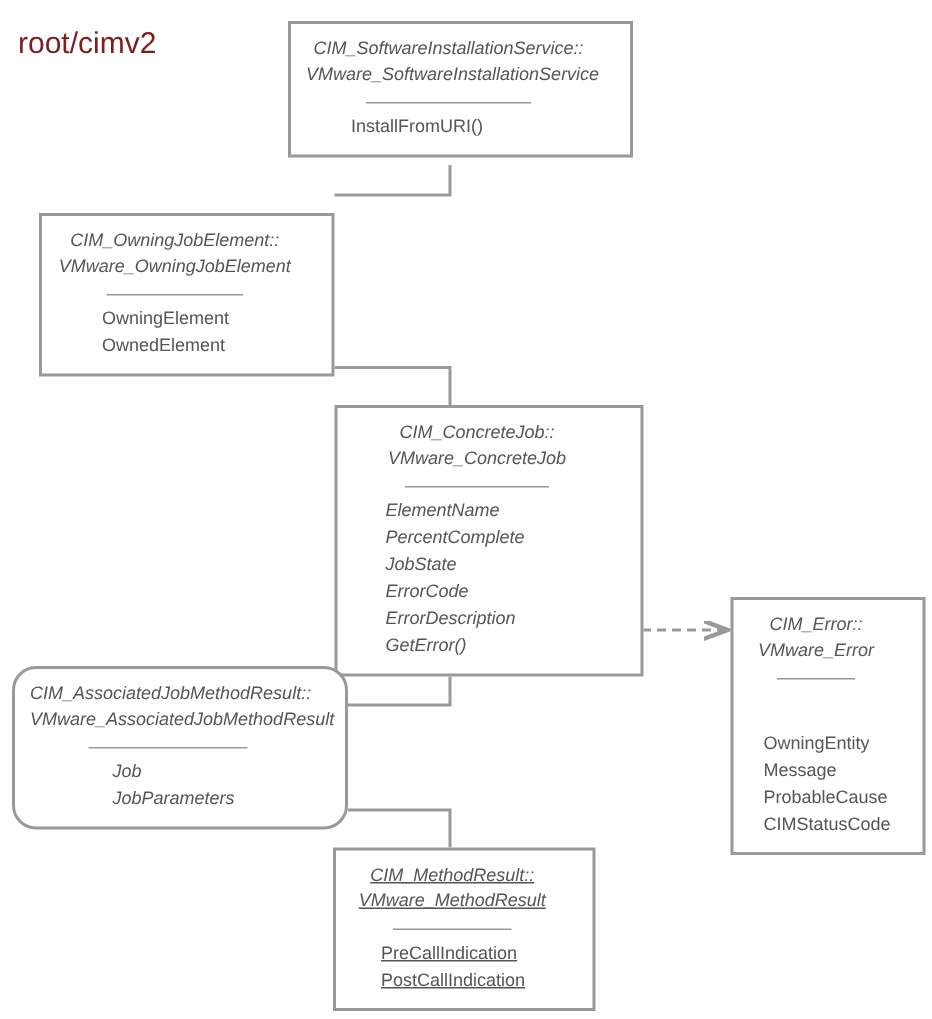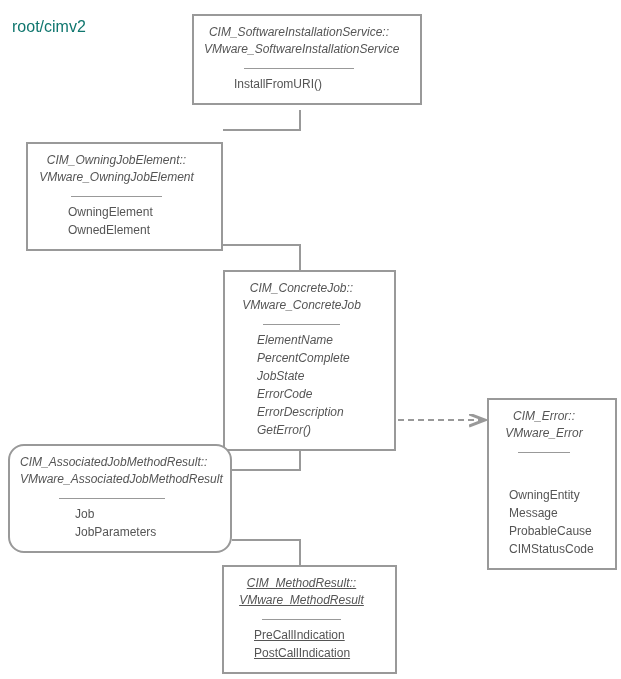--- a/index.html
+++ b/index.html
@@ -11,22 +11,22 @@
     color: #555;
     background: #fff;
     width: 621px;
     height: 679px;
     position: relative;
   }
   .namespace-label {
     position: absolute;
     top: 18px;
     left: 12px;
-    font-size: 16px;
-    color: #0f766e;
+    font-size: 20px;
+    color: #7f1d1d;
   }
   .class-box {
     position: absolute;
     border: 2px solid #999;
     background: #fff;
     padding: 8px 26px 10px 10px;
     text-align: center;
   }
   .class-title {
     font-style: italic;
@@ -94,21 +94,21 @@
     <span class="line">CIM_OwningJobElement::</span>
     <span class="line">VMware_OwningJobElement</span>
   </div>
   <hr class="divider">
   <div class="members">
     <span class="m">OwningElement</span>
     <span class="m">OwnedElement</span>
   </div>
 </div>
 
-<div class="class-box" style="left:223px; top:270px; width:173px;">
+<div class="class-box" style="left:223px; top:270px; width:206px;">
   <div class="class-title">
     <span class="line">CIM_ConcreteJob::</span>
     <span class="line">VMware_ConcreteJob</span>
   </div>
   <hr class="divider">
   <div class="members" style="padding-left:22px;font-style:italic;">
     <span class="m">ElementName</span>
     <span class="m">PercentComplete</span>
     <span class="m">JobState</span>
     <span class="m">ErrorCode</span>
@@ -116,21 +116,21 @@
     <span class="m">GetError()</span>
   </div>
 </div>
 
 <div class="class-box" style="left:8px; top:444px; width:224px;border-radius:16px;">
   <div class="class-title">
     <span class="line">CIM_AssociatedJobMethodResult::</span>
     <span class="line">VMware_AssociatedJobMethodResult</span>
   </div>
   <hr class="divider">
-  <div class="members" style="padding-left:55px;">
+  <div class="members" style="padding-left:55px;font-style:italic;">
     <span class="m">Job</span>
     <span class="m">JobParameters</span>
   </div>
 </div>
 
 <div class="class-box" style="left:487px; top:398px; width:130px;">
   <div class="class-title">
     <span class="line">CIM_Error::</span>
     <span class="line">VMware_Error</span>
   </div>

